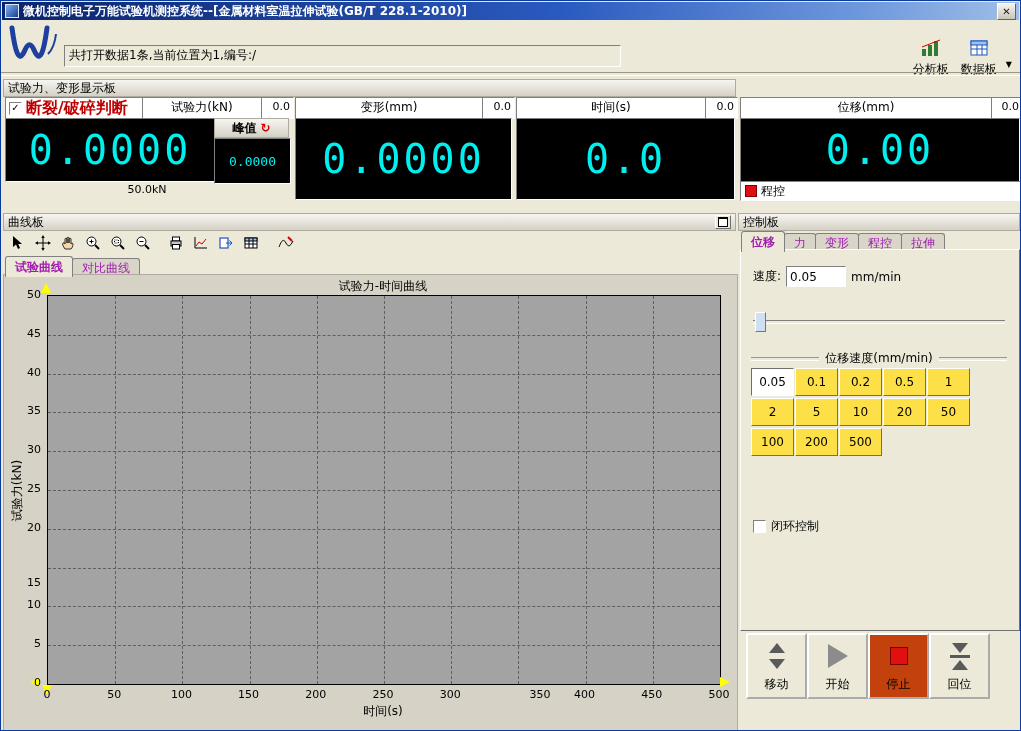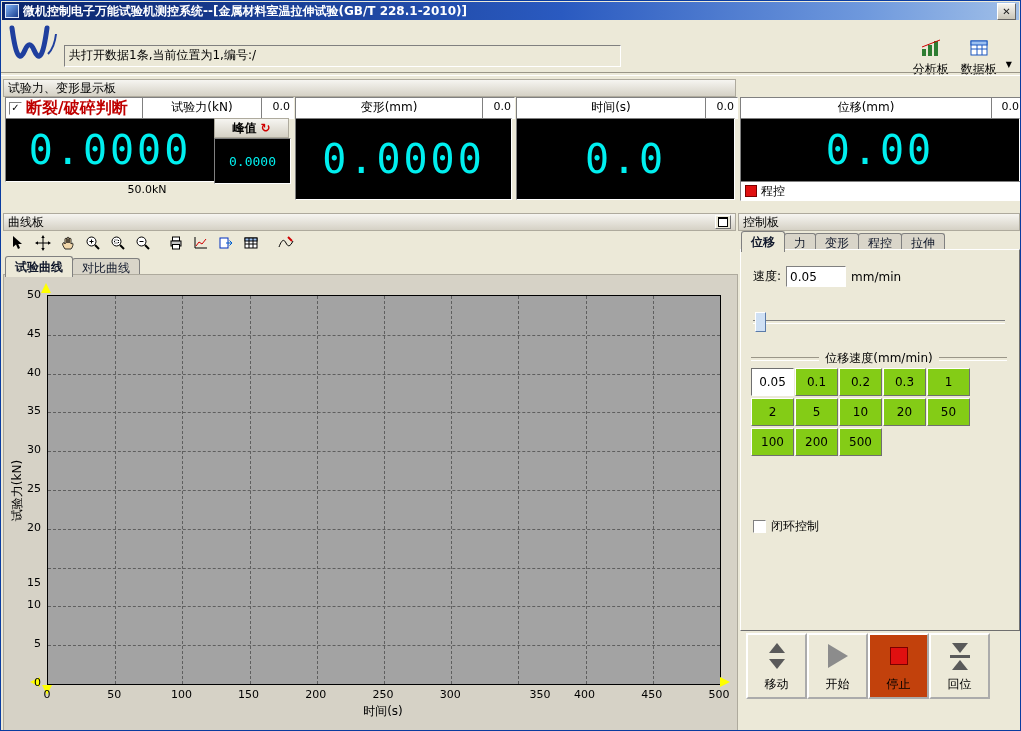--- a/index.html
+++ b/index.html
@@ -39,21 +39,21 @@
   .range-label{position:absolute;text-align:center;font-size:11px;color:#000}
   .prog-row{position:absolute;background:#fff;border:1px solid;border-color:#808080 #fff #fff #808080;height:18px;display:flex;align-items:center;gap:4px;padding:0 4px;font-size:12px;color:#000}
   .prog-sq{width:10px;height:10px;background:#e01010;border:1px solid #7a0000}
   
   .curve-toolbar{position:absolute;left:3px;top:18px;height:24px;display:flex;align-items:center;gap:2px}
   .tool-btn{width:21px;height:21px;display:inline-flex;align-items:center;justify-content:center;background:#ECE9D8;border:1px solid #ECE9D8}
   .tool-btn:nth-child(7){margin-left:8px}
   .tool-btn:nth-child(11){margin-left:10px}
   
   .tabstrip{position:absolute;display:flex;align-items:flex-end}
-  .tab{height:18px;padding:0 9px;line-height:18px;font-size:12px;background:#d9d5c9;border:1px solid #808080;border-bottom:none;border-radius:3px 3px 0 0;margin-right:-1px;color:#0f172a}
+  .tab{height:18px;padding:0 9px;line-height:18px;font-size:12px;background:#d9d5c9;border:1px solid #808080;border-bottom:none;border-radius:3px 3px 0 0;margin-right:-1px;color:#a21caf}
   .tab.active{background:#ECE9D8;height:20px;line-height:20px;z-index:2;font-weight:bold}
   
   .chart{position:absolute;left:0;top:61px;width:733px;height:456px;background:#D6D2C6;border:1px solid #aeaa9d}
   .chart-title{position:absolute;left:43px;top:3px;width:672px;text-align:center;font-size:12px;color:#000}
   .plot{position:absolute;left:43px;top:20px;width:672px;height:388px;border:1px solid #000}
   .gv{position:absolute;top:0;height:100%;width:0;border-left:1px dashed #5f5f5f}
   .gh{position:absolute;left:0;width:100%;height:0;border-top:1px dashed #5f5f5f}
   .xtick{position:absolute;width:30px;text-align:center;font-size:11px;color:#000}
   .ytick{position:absolute;left:0;width:37px;text-align:right;font-size:11px;color:#000}
   .xlabel{position:absolute;left:43px;top:428px;width:672px;text-align:center;font-size:12px;color:#000}
@@ -66,21 +66,21 @@
   
   .tabpage{position:absolute;left:2px;top:36px;width:278px;height:380px;border:1px solid;border-color:#fff #6f6f6f #6f6f6f #fff;background:#ECE9D8}
   .speed-row{position:absolute;left:12px;top:16px;display:flex;align-items:center;gap:5px;font-size:12px;color:#000}
   .speed-input{width:52px;height:19px;border:1px solid;border-color:#808080 #fff #fff #808080;background:#fff;font-size:12px;padding:0 3px;font-family:"DejaVu Sans","Liberation Sans",sans-serif}
   .slider{position:absolute;left:12px;top:62px;width:252px;height:18px}
   .slider-track{position:absolute;left:0;right:0;top:8px;height:2px;border-top:1px solid #808080;border-bottom:1px solid #fff}
   .slider-handle{position:absolute;left:2px;top:0;width:9px;height:18px;background:#cfe0f4;border:1px solid;border-color:#fff #5a7aa8 #5a7aa8 #fff}
   .group-legend{position:absolute;left:10px;top:100px;width:256px;display:flex;align-items:center;gap:6px;font-size:12px;color:#000}
   .group-legend::before,.group-legend::after{content:"";flex:1;height:2px;border-top:1px solid #9a9688;border-bottom:1px solid #fff}
   .speed-grid{position:absolute;left:10px;top:118px;width:258px;display:flex;flex-wrap:wrap}
-  .speed-btn{width:41px;height:26px;background:#84cc16;border:1px solid;border-color:#fff #6f6f6f #6f6f6f #fff;display:inline-flex;align-items:center;justify-content:center;font-size:12px;margin:0 1px 2px 0;color:#000}
+  .speed-btn{width:41px;height:26px;background:#fde047;border:1px solid;border-color:#fff #6f6f6f #6f6f6f #fff;display:inline-flex;align-items:center;justify-content:center;font-size:12px;margin:0 1px 2px 0;color:#000}
   .speed-btn.pressed{background:#fff;border-color:#6f6f6f #fff #fff #6f6f6f}
   .closed-loop{position:absolute;left:12px;top:268px;display:flex;align-items:center;gap:5px;font-size:12px;color:#000}
   .action-row{position:absolute;left:8px;top:420px;width:266px;display:flex;}
   .act-btn{width:57px;height:62px;background:#ECE9D8;border:2px outset #fff;display:flex;flex-direction:column;align-items:center;justify-content:center;gap:3px}
   .act-btn.active{background:#c2410c}
   .act-icon{height:34px;display:flex;flex-direction:column;align-items:center;justify-content:center}
   .act-label{font-size:12px;color:#000}
   .tri{width:0;height:0;border-left:8px solid transparent;border-right:8px solid transparent}
   .tri.up{border-bottom:10px solid #5a5a5a}
   .tri.down{border-top:10px solid #5a5a5a}
@@ -252,20 +252,21 @@
             <path d="M1 12 C4 4 6 4 8 8 C10 12 12 12 15 6" stroke="#000" fill="none"></path>
             <path d="M10 2 L14 6" stroke="#d00000" stroke-width="2"></path>
           </svg>
         </span>
       </div>
     <div class="tabstrip" style="left:2px;top:43px">
         <span class="tab active">试验曲线</span>
         <span class="tab">对比曲线</span>
       </div>
     <div class="chart">
+      <div class="chart-title">试验力-时间曲线</div>
       <div class="ylabel">试验力(kN)</div>
       <div class="plot" style="background: rgb(163, 163, 163);">
           <div class="gv" style="left: 67.2px;"></div>
           <div class="gv" style="left: 134.4px;"></div>
           <div class="gv" style="left: 201.6px;"></div>
           <div class="gv" style="left: 268.8px;"></div>
           <div class="gv" style="left: 336px;"></div>
           <div class="gv" style="left: 403.2px;"></div>
           <div class="gv" style="left: 470.4px;"></div>
           <div class="gv" style="left: 537.6px;"></div>
@@ -331,21 +332,21 @@
         <div class="slider-track"></div>
         <div class="slider-handle"></div>
       </div>
       <div class="group-legend">
         <span>位移速度(mm/min)</span>
       </div>
       <div class="speed-grid">
           <span class="speed-btn pressed">0.05</span>
           <span class="speed-btn">0.1</span>
           <span class="speed-btn">0.2</span>
-          <span class="speed-btn">0.3</span>
+          <span class="speed-btn">0.5</span>
           <span class="speed-btn">1</span>
           <span class="speed-btn">2</span>
           <span class="speed-btn">5</span>
           <span class="speed-btn">10</span>
           <span class="speed-btn">20</span>
           <span class="speed-btn">50</span>
           <span class="speed-btn">100</span>
           <span class="speed-btn">200</span>
           <span class="speed-btn">500</span>
         </div>

